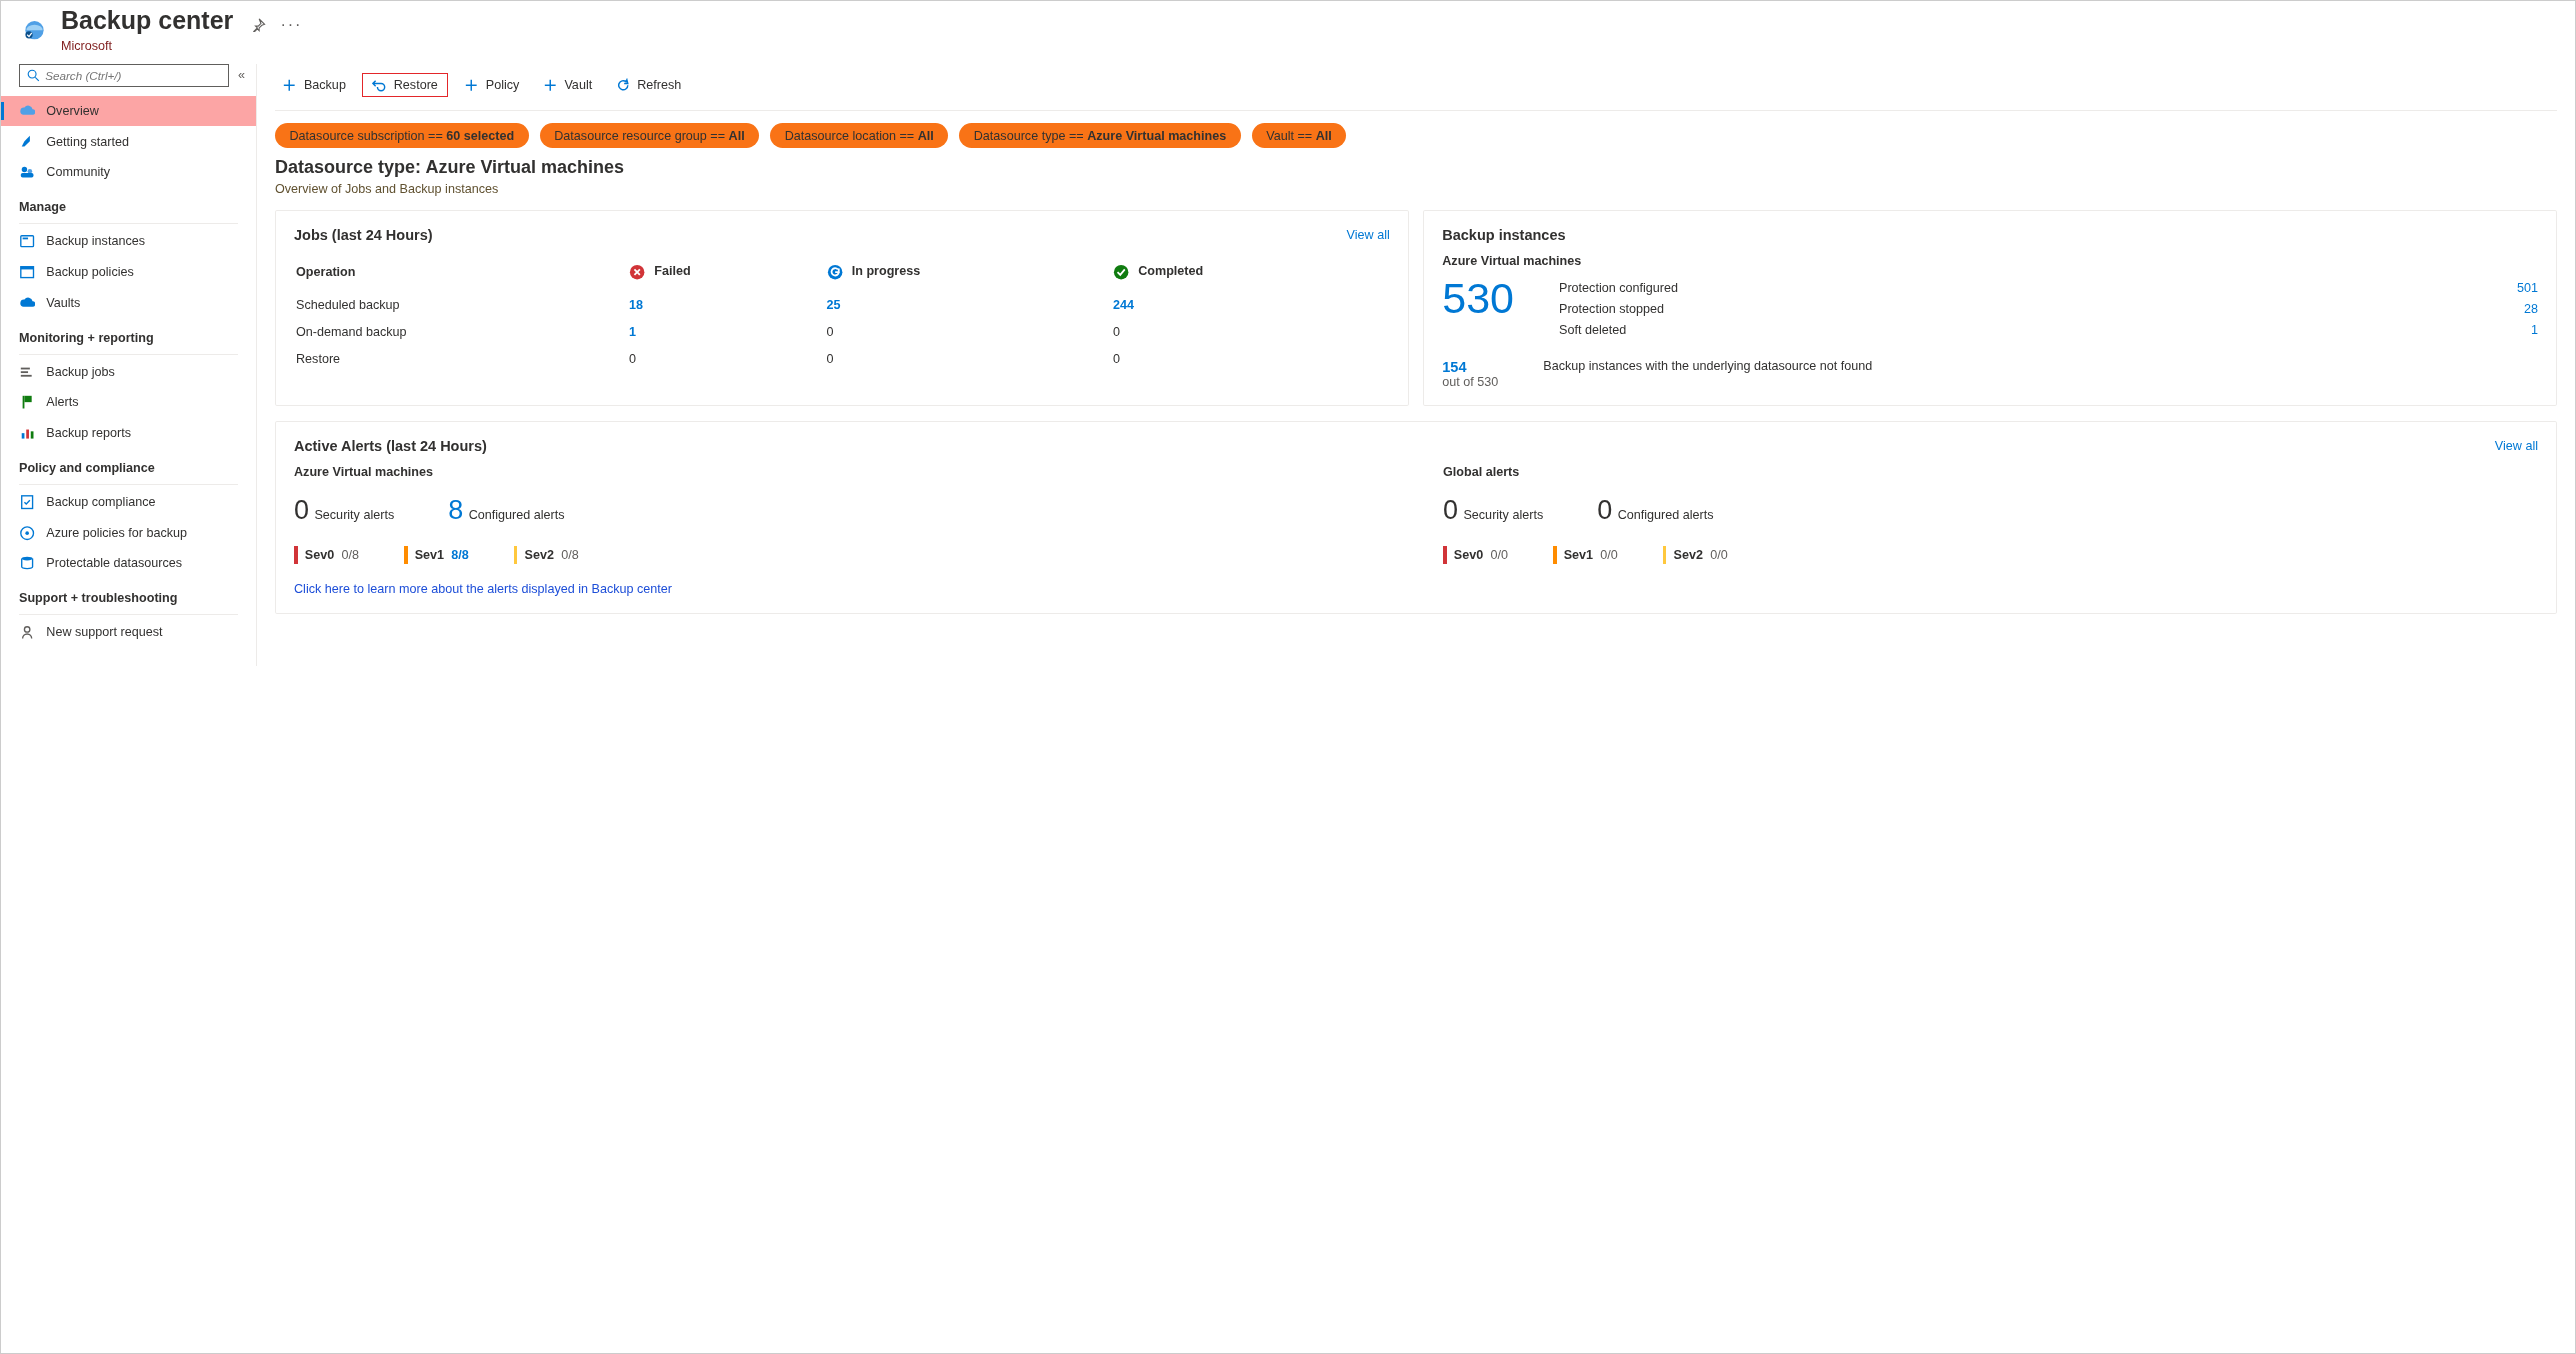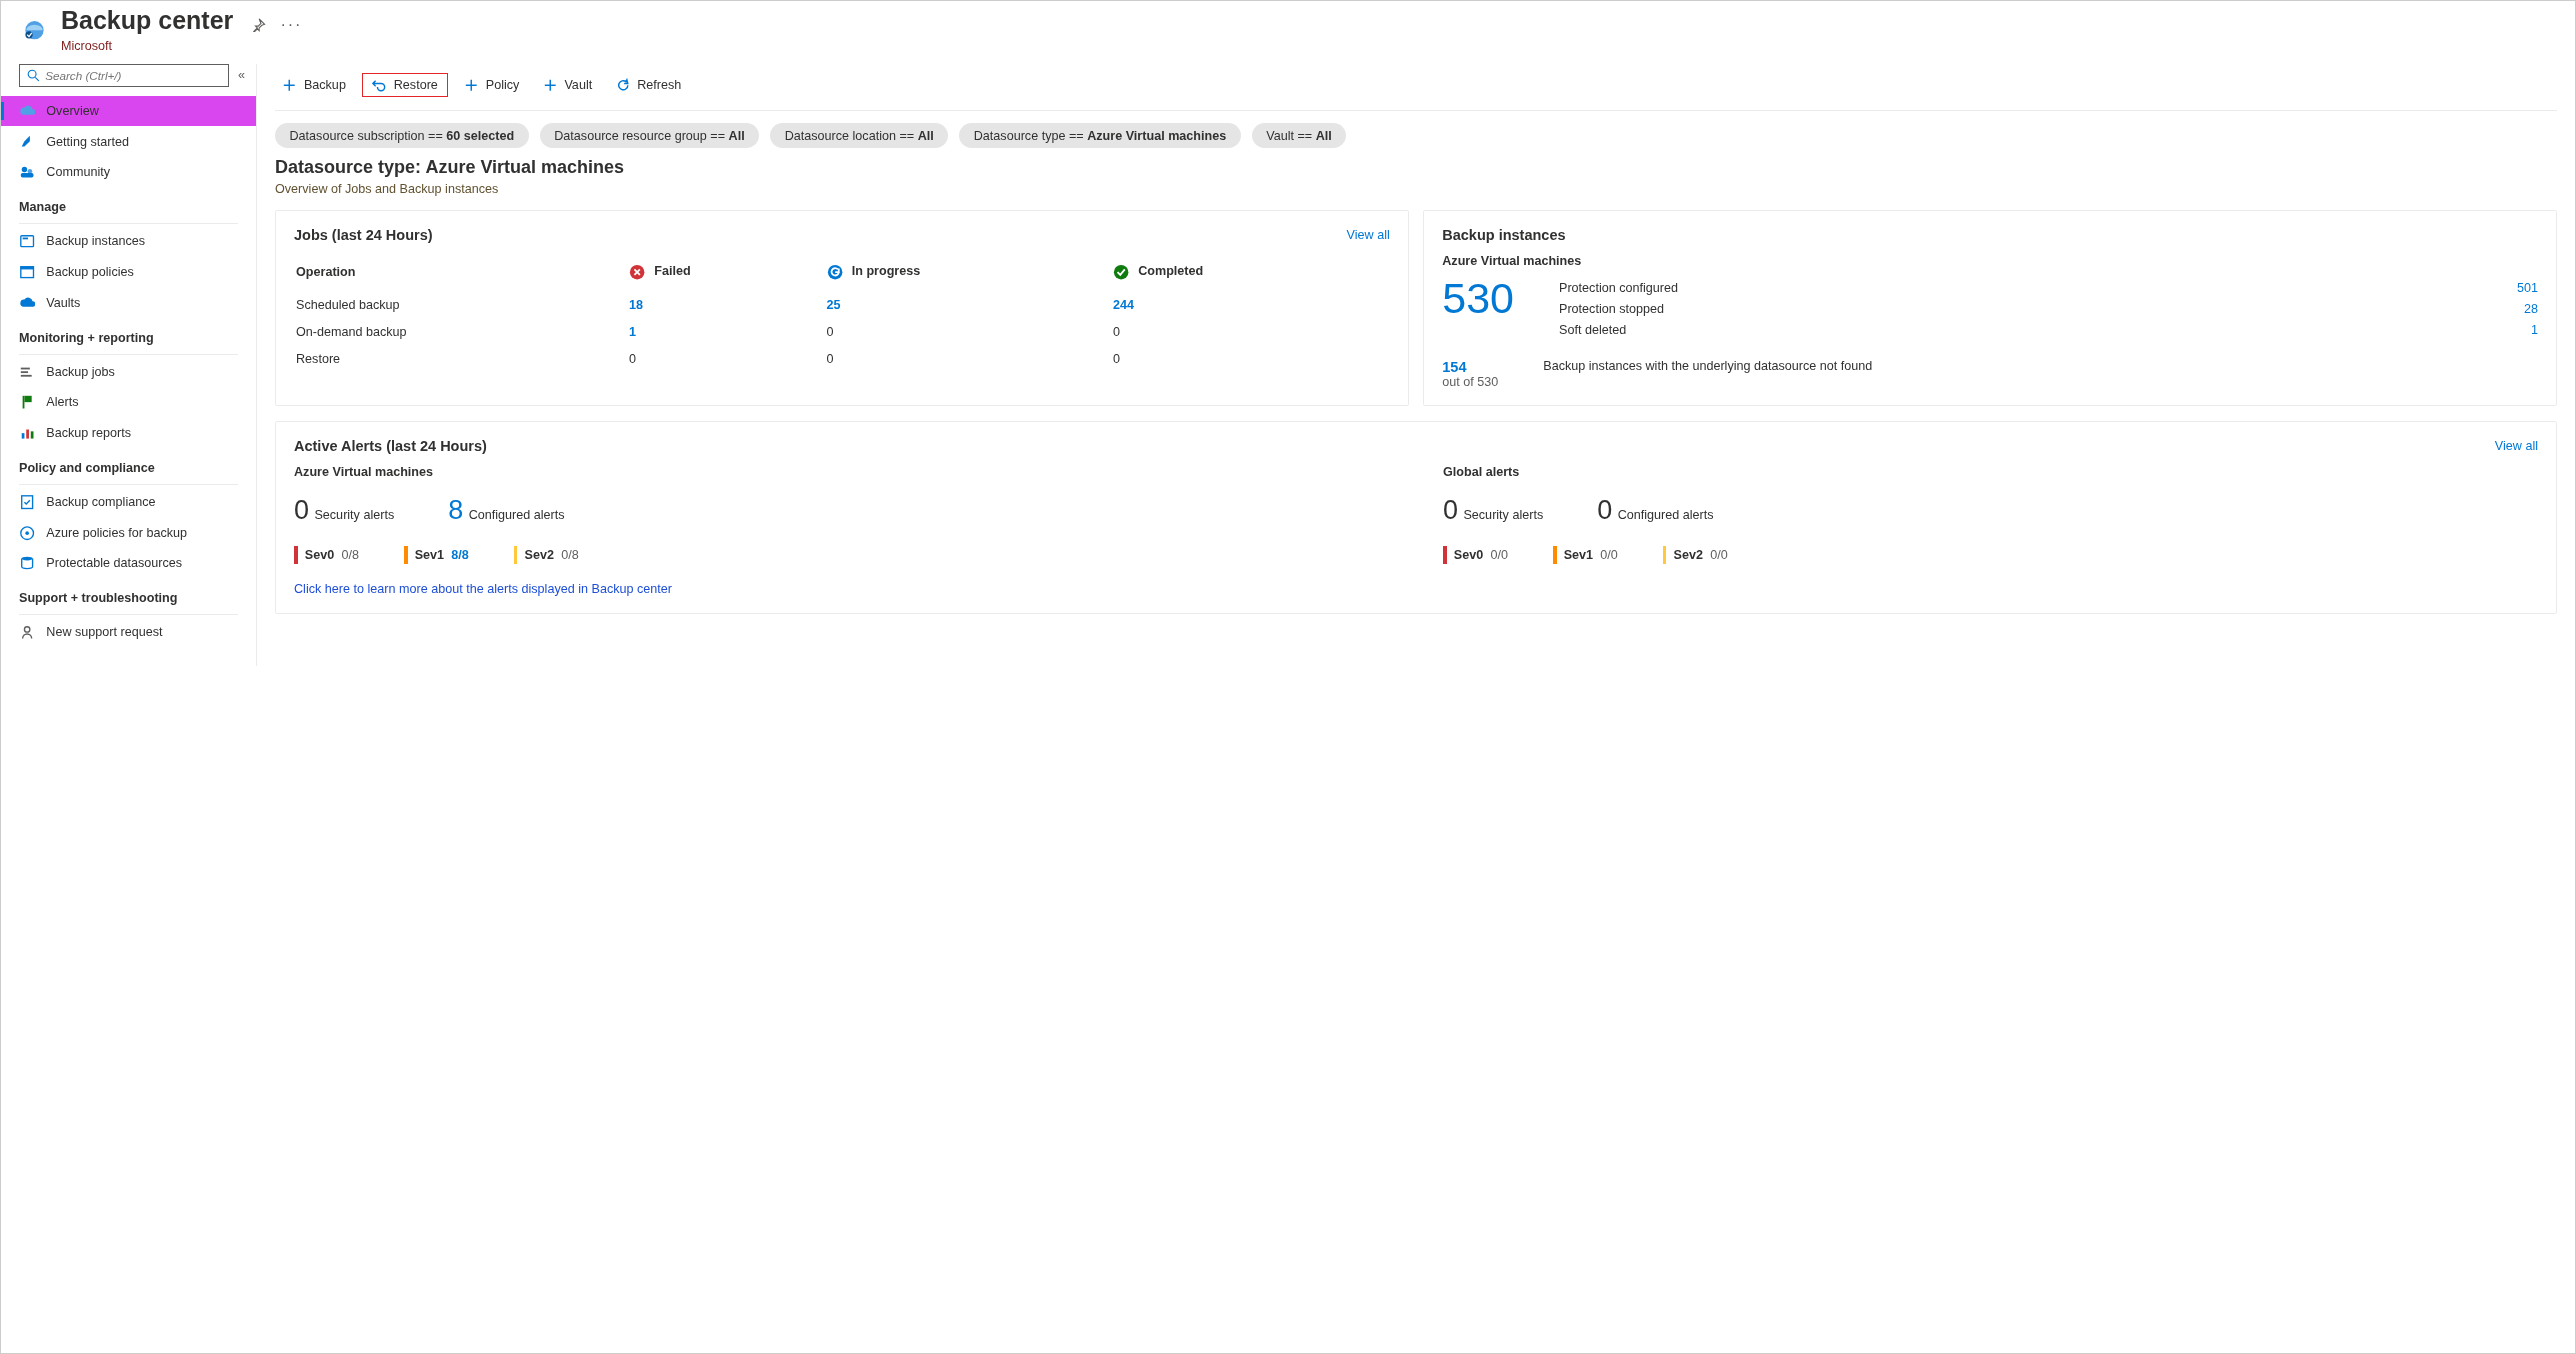--- a/index.html
+++ b/index.html
@@ -18,34 +18,34 @@
 .title-actions { display: flex; align-items: center; gap: 14.5px; margin-left: 7.2px; margin-top: 9px; color: #605e5c; }
 
 .body-row { display: flex; }
 .sidebar { width: 255px; flex-shrink: 0; padding: 0 0 18px 0; }
 .sidebar-top { display: flex; align-items: center; gap: 9px; padding: 0 11px 9px 18px; }
 .search-box { flex: 1; display: flex; align-items: center; border: 0.9px solid #605e5c; padding: 3.6px 7.2px; gap: 5.4px; }
 .search-box input { border: none; outline: none; flex: 1; font-size: 11.7px; font-style: italic; color: #605e5c; background: transparent; }
 .collapse-btn { color: #605e5c; cursor: pointer; }
 
 .nav-item { display: flex; align-items: center; gap: 11px; padding: 7.2px 18px; cursor: pointer; }
-.nav-item.active { background: #d946ef; }
+.nav-item.active { background: #fca5a5; }
 .nav-item.active .nav-bar { position: absolute; left: 0; width: 2.7px; height: 18px; background: #0078d4; }
 .nav-item .ic { width: 16.3px; height: 16.3px; display: flex; align-items: center; justify-content: center; }
 .nav-section { font-weight: 600; padding: 12.6px 18px 7.2px; color: #323130; }
 .nav-hr { border: none; border-top: 0.9px solid #edebe9; margin: 1.8px 18px; }
 
 .main { flex: 1; padding: 0 18px 27px 18px; border-left: 0.9px solid #edebe9; }
 .toolbar { display: flex; gap: 9px; padding: 9px 0 12.6px; border-bottom: 0.9px solid #edebe9; flex-wrap: wrap; }
 .toolbar-btn { display: flex; align-items: center; gap: 7.2px; padding: 3.6px 7.2px; cursor: pointer; color: #323130; }
 .toolbar-btn .ic { color: #0078d4; }
 .toolbar-btn.highlight { border: 1.8px solid #e3262a; padding: 3.6px 9px; }
 
 .filters { display: flex; gap: 11px; padding: 12.6px 0 9px; flex-wrap: wrap; }
-.filter-pill { background: #e5e5e5; border-radius: 14.5px; padding: 5.4px 14.5px; font-size: 12.6px; cursor: pointer; white-space: nowrap; }
+.filter-pill { background: #f97316; border-radius: 14.5px; padding: 5.4px 14.5px; font-size: 12.6px; cursor: pointer; white-space: nowrap; }
 .filter-pill b { font-weight: 600; }
 
 .access-row { display: flex; align-items: center; gap: 11px; padding: 5.4px 0 16.3px; }
 .checkbox { width: 18px; height: 18px; border: 0.9px solid #605e5c; border-radius: 1.8px; cursor: pointer; }
 .access-row a { color: #0078d4; text-decoration: none; }
 
 .ds-title { font-size: 18px; font-weight: 600; padding-bottom: 3.6px; }
 .ds-sub { color: #605130; padding-bottom: 14.5px; }
 
 .cards-row { display: flex; gap: 14.5px; margin-bottom: 14.5px; }

